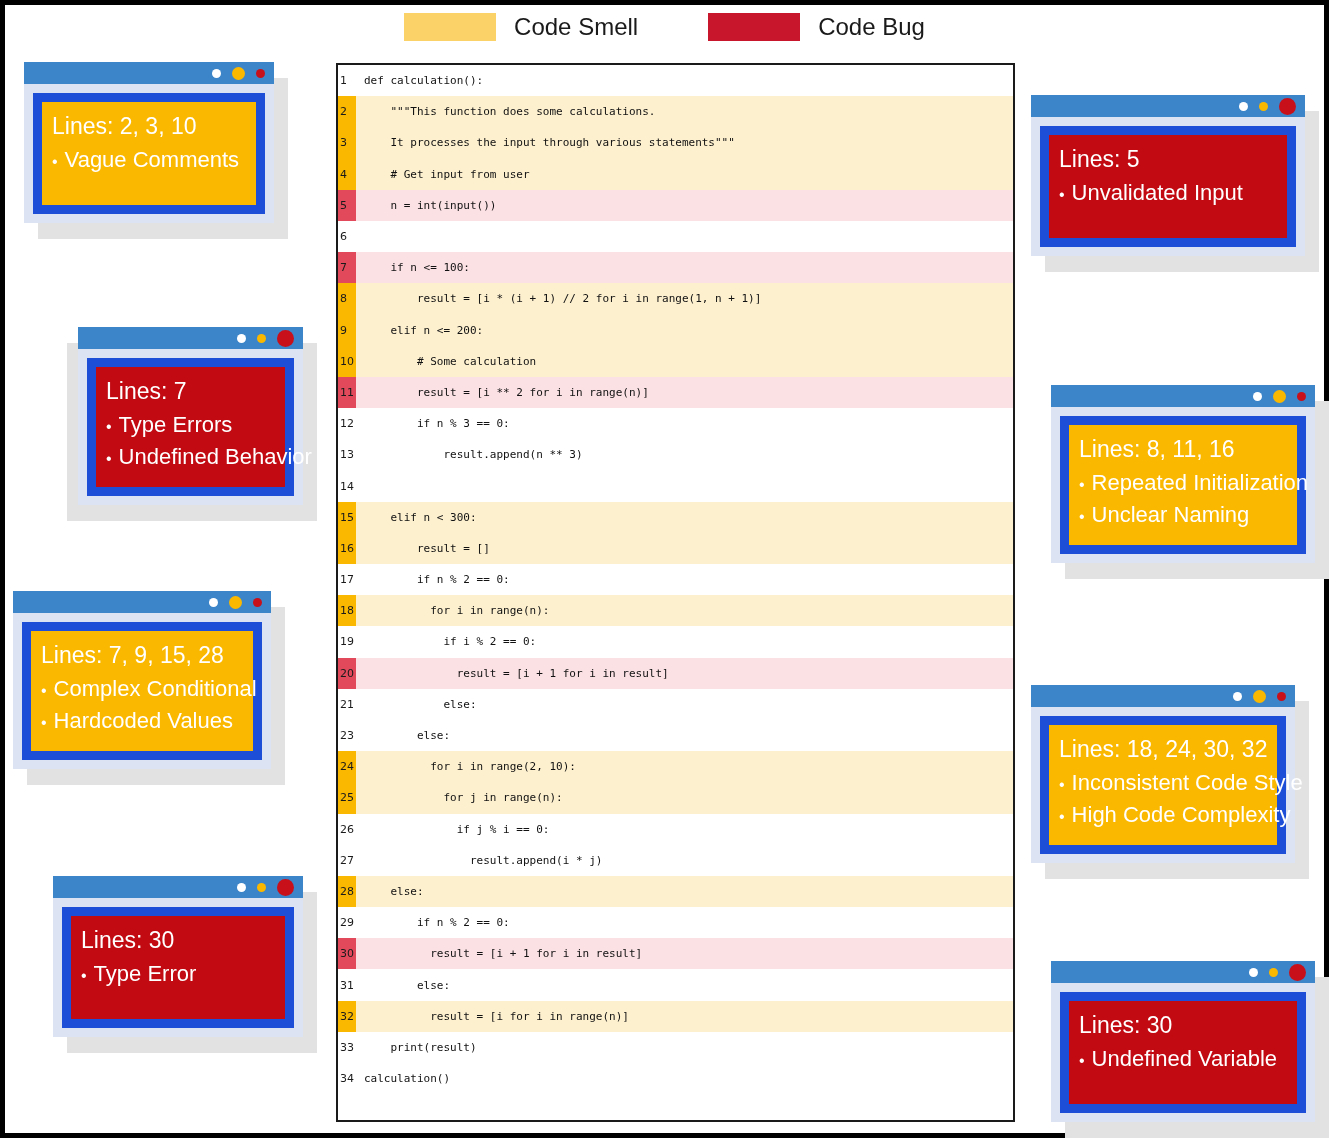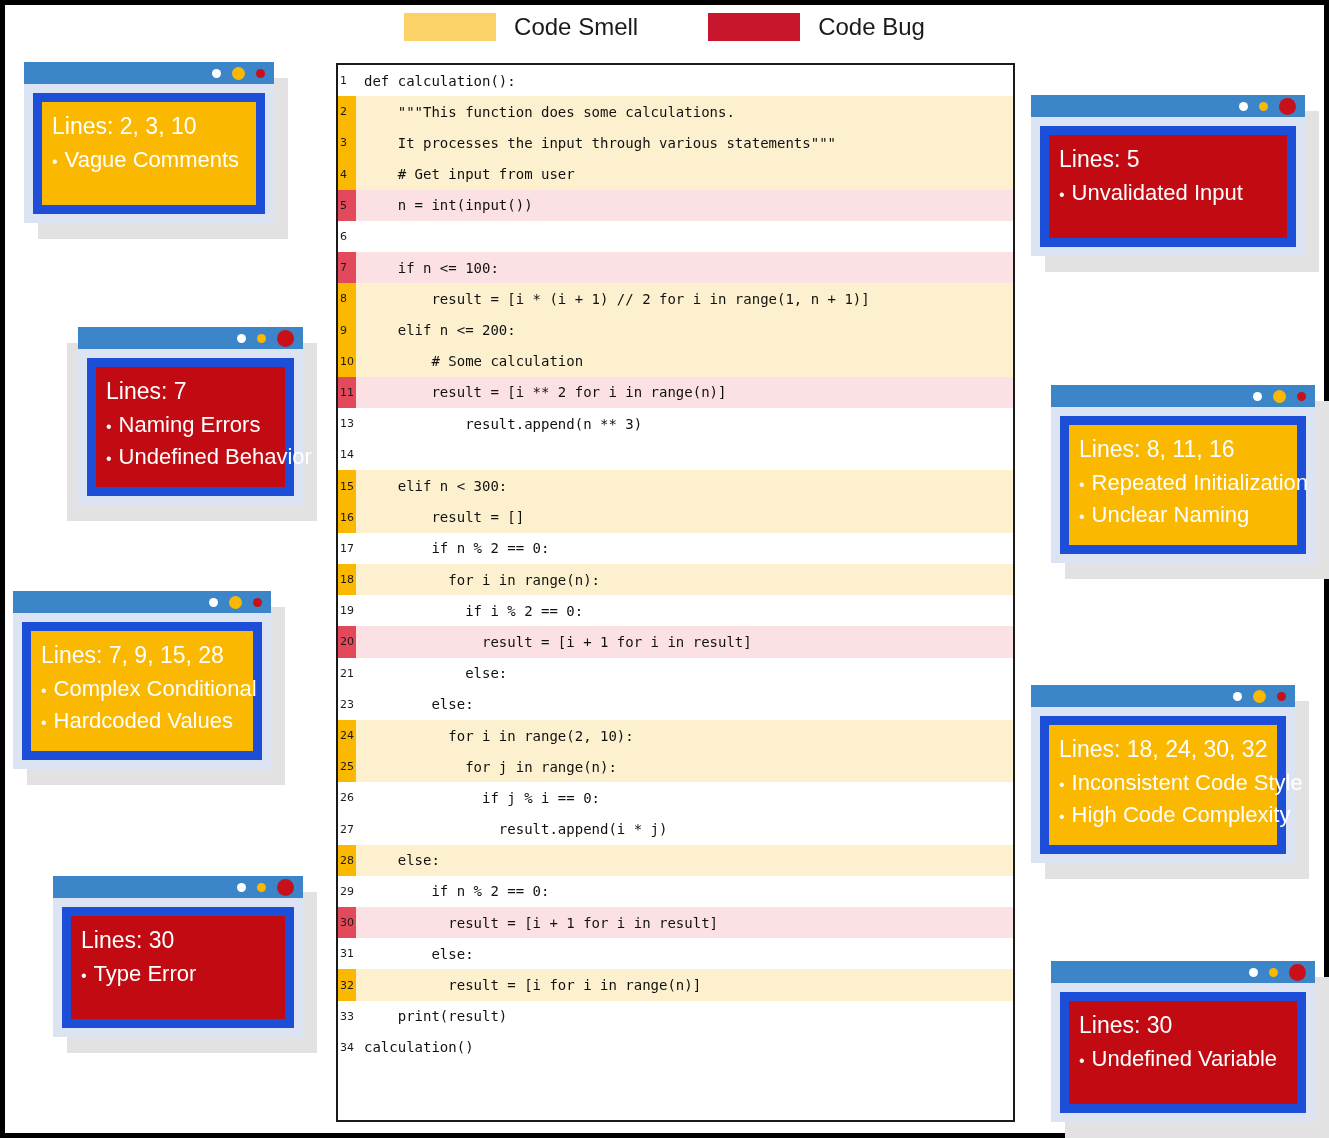--- a/index.html
+++ b/index.html
@@ -64,21 +64,21 @@
     color: #1a1a1a;
     display: flex;
     align-items: center;
     justify-content: flex-start;
     padding-left: 2px;
     line-height: 1;
   }
   .code-text {
     flex: 1 1 auto;
     font-family: "DejaVu Sans Mono", monospace;
-    font-size: 14px;
+    font-size: 11px;
     color: #111111;
     display: flex;
     align-items: center;
     white-space: pre;
     letter-spacing: 0px;
     padding-left: 8px;
   }
   
   .sev-none .gutter { background: #ffffff; }
   .sev-none .code-text { background: #ffffff; }
@@ -225,20 +225,24 @@
       </div>
       <div class="code-row sev-smell">
         <div class="gutter">10</div>
         <div class="code-text">        # Some calculation</div>
       </div>
       <div class="code-row sev-bug">
         <div class="gutter">11</div>
         <div class="code-text">        result = [i ** 2 for i in range(n)]</div>
       </div>
       <div class="code-row sev-none">
+        <div class="gutter">12</div>
+        <div class="code-text">        if n % 3 == 0:</div>
+      </div>
+      <div class="code-row sev-none">
         <div class="gutter">13</div>
         <div class="code-text">            result.append(n ** 3)</div>
       </div>
       <div class="code-row sev-none">
         <div class="gutter">14</div>
         <div class="code-text"></div>
       </div>
       <div class="code-row sev-smell">
         <div class="gutter">15</div>
         <div class="code-text">    elif n &lt; 300:</div>
@@ -349,21 +353,21 @@
         <span class="dot dot-yellow"></span>
         <span class="dot dot-red"></span>
       </div>
       <div class="window-body">
         <div class="window-inner">
           <div class="content-box">
             <div class="lines-title">Lines: 7</div>
             <ul class="bullet-list">
               <li class="bullet-item">
                 <span class="bullet-dot">•</span>
-                <span>Naming Errors</span>
+                <span>Type Errors</span>
               </li>
               <li class="bullet-item">
                 <span class="bullet-dot">•</span>
                 <span>Undefined Behavior</span>
               </li>
             </ul>
           </div>
         </div>
       </div>
     </div>

